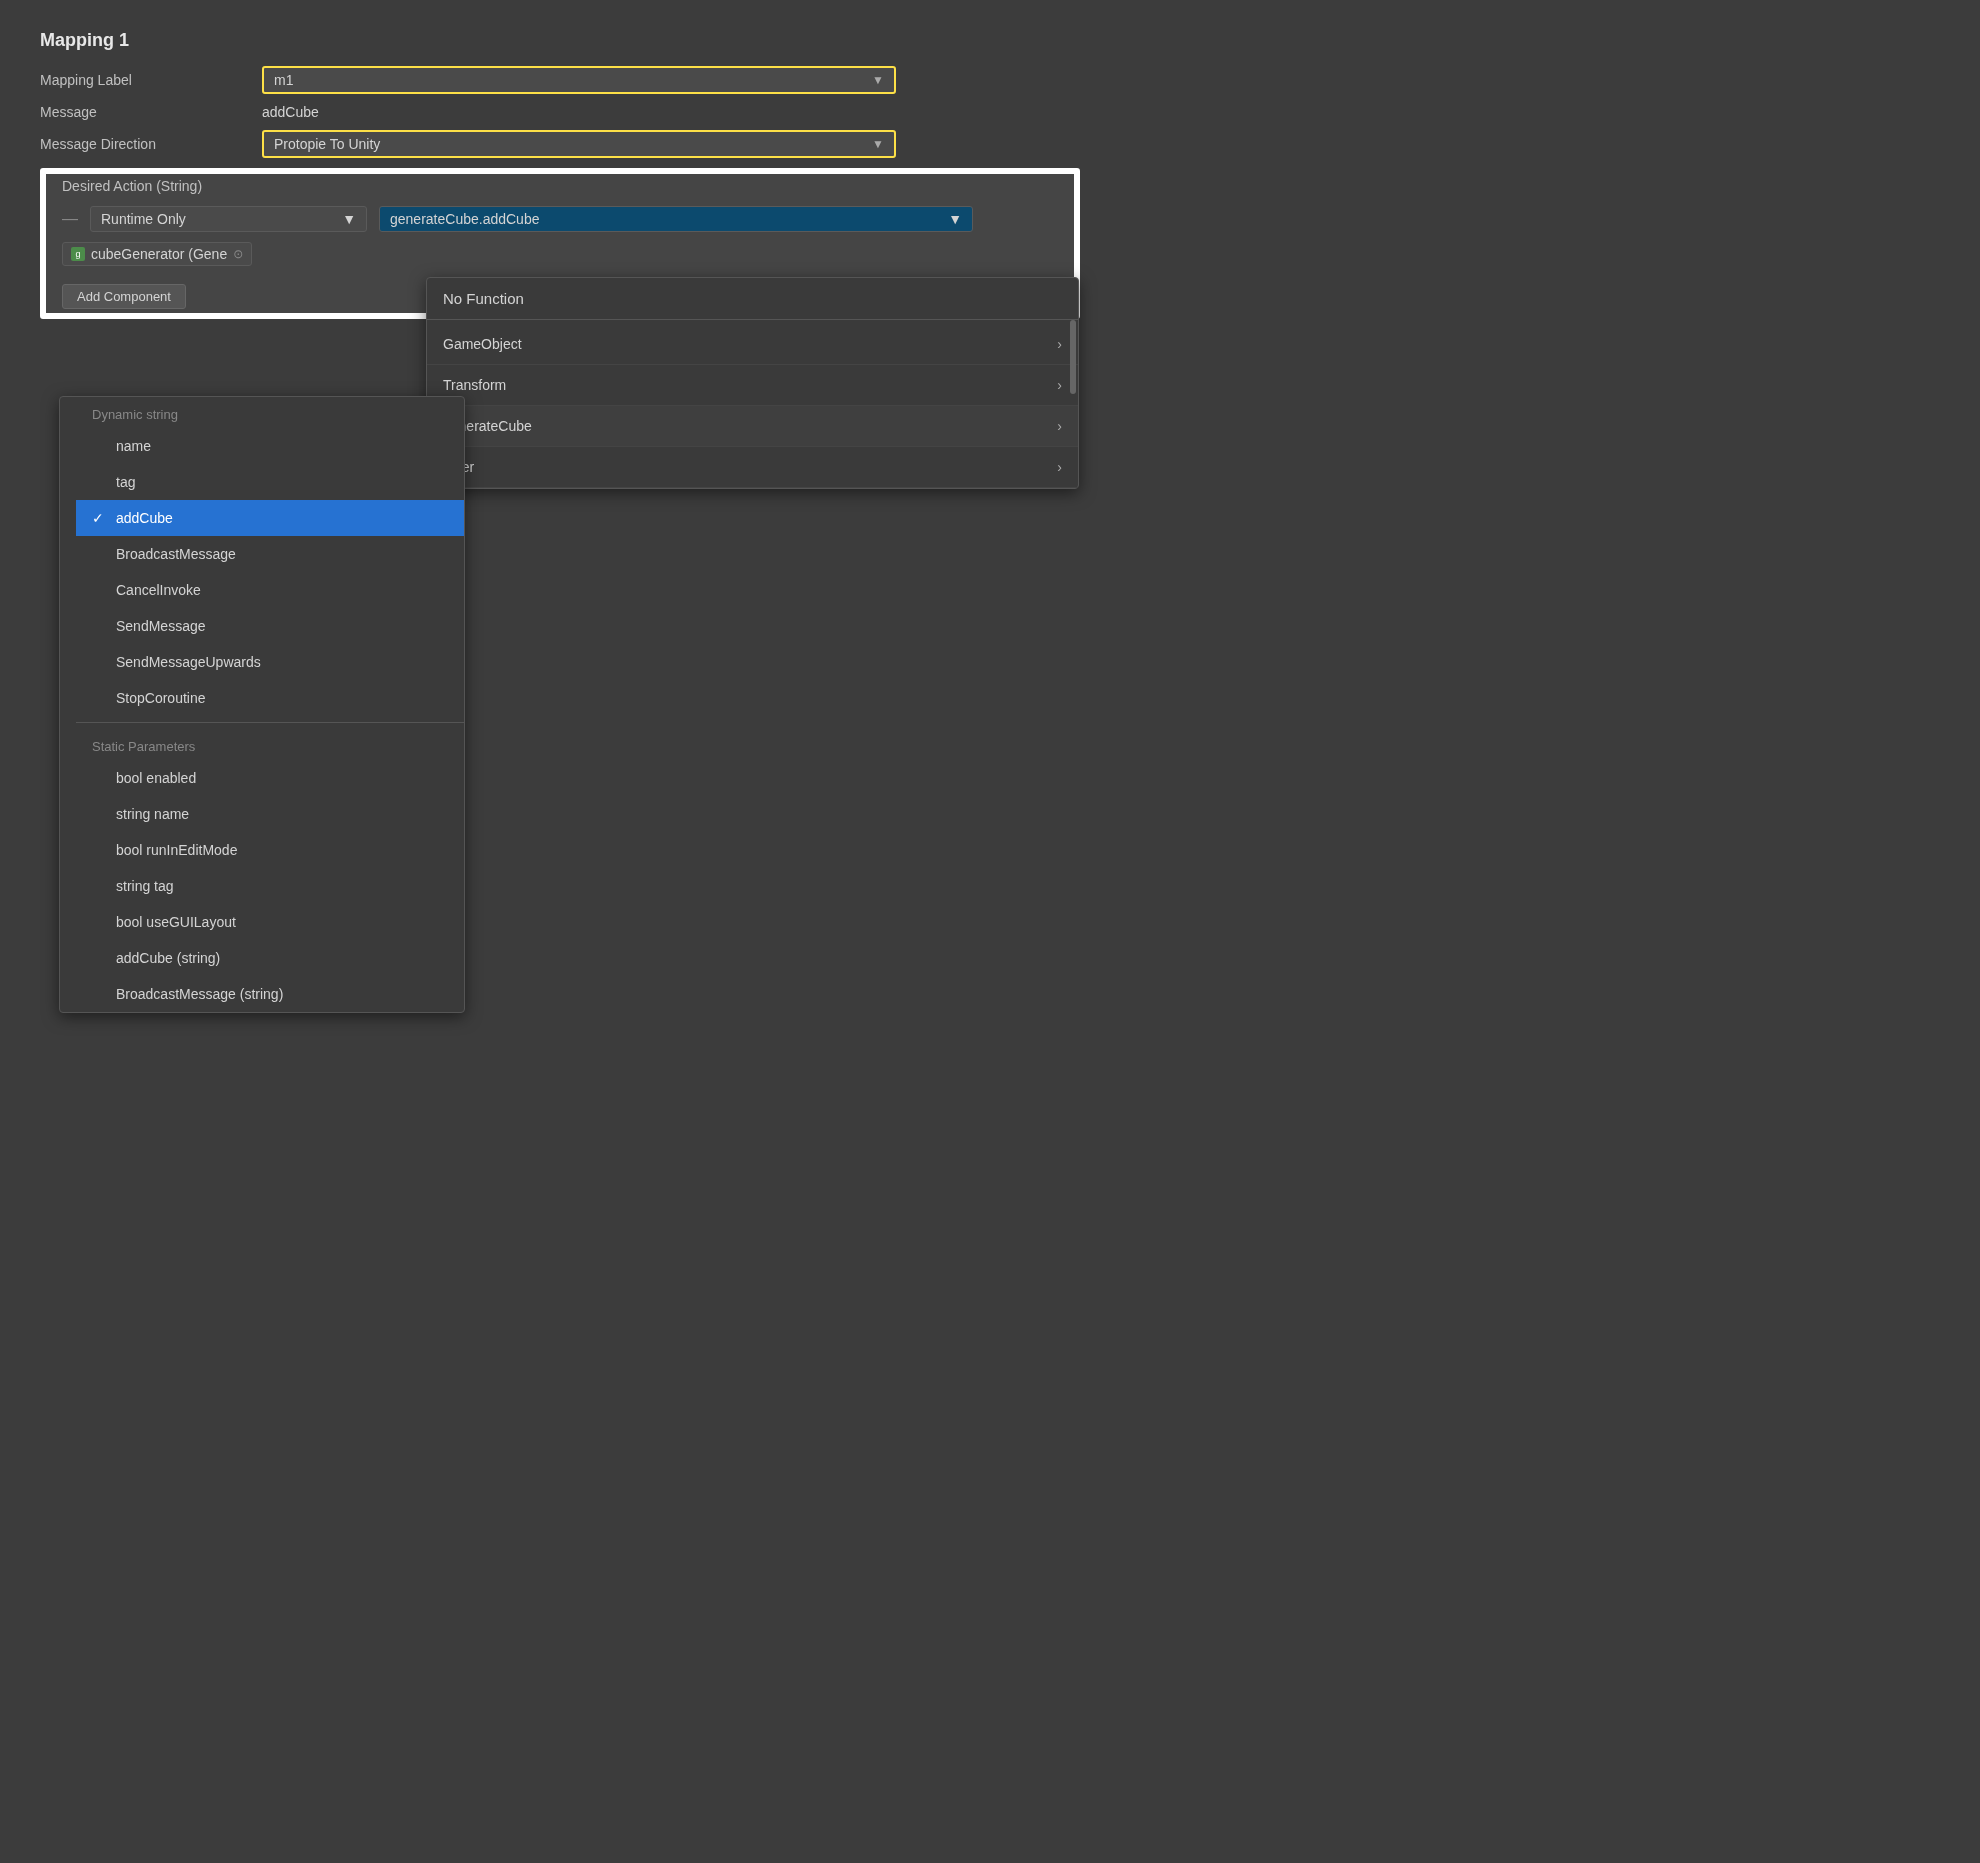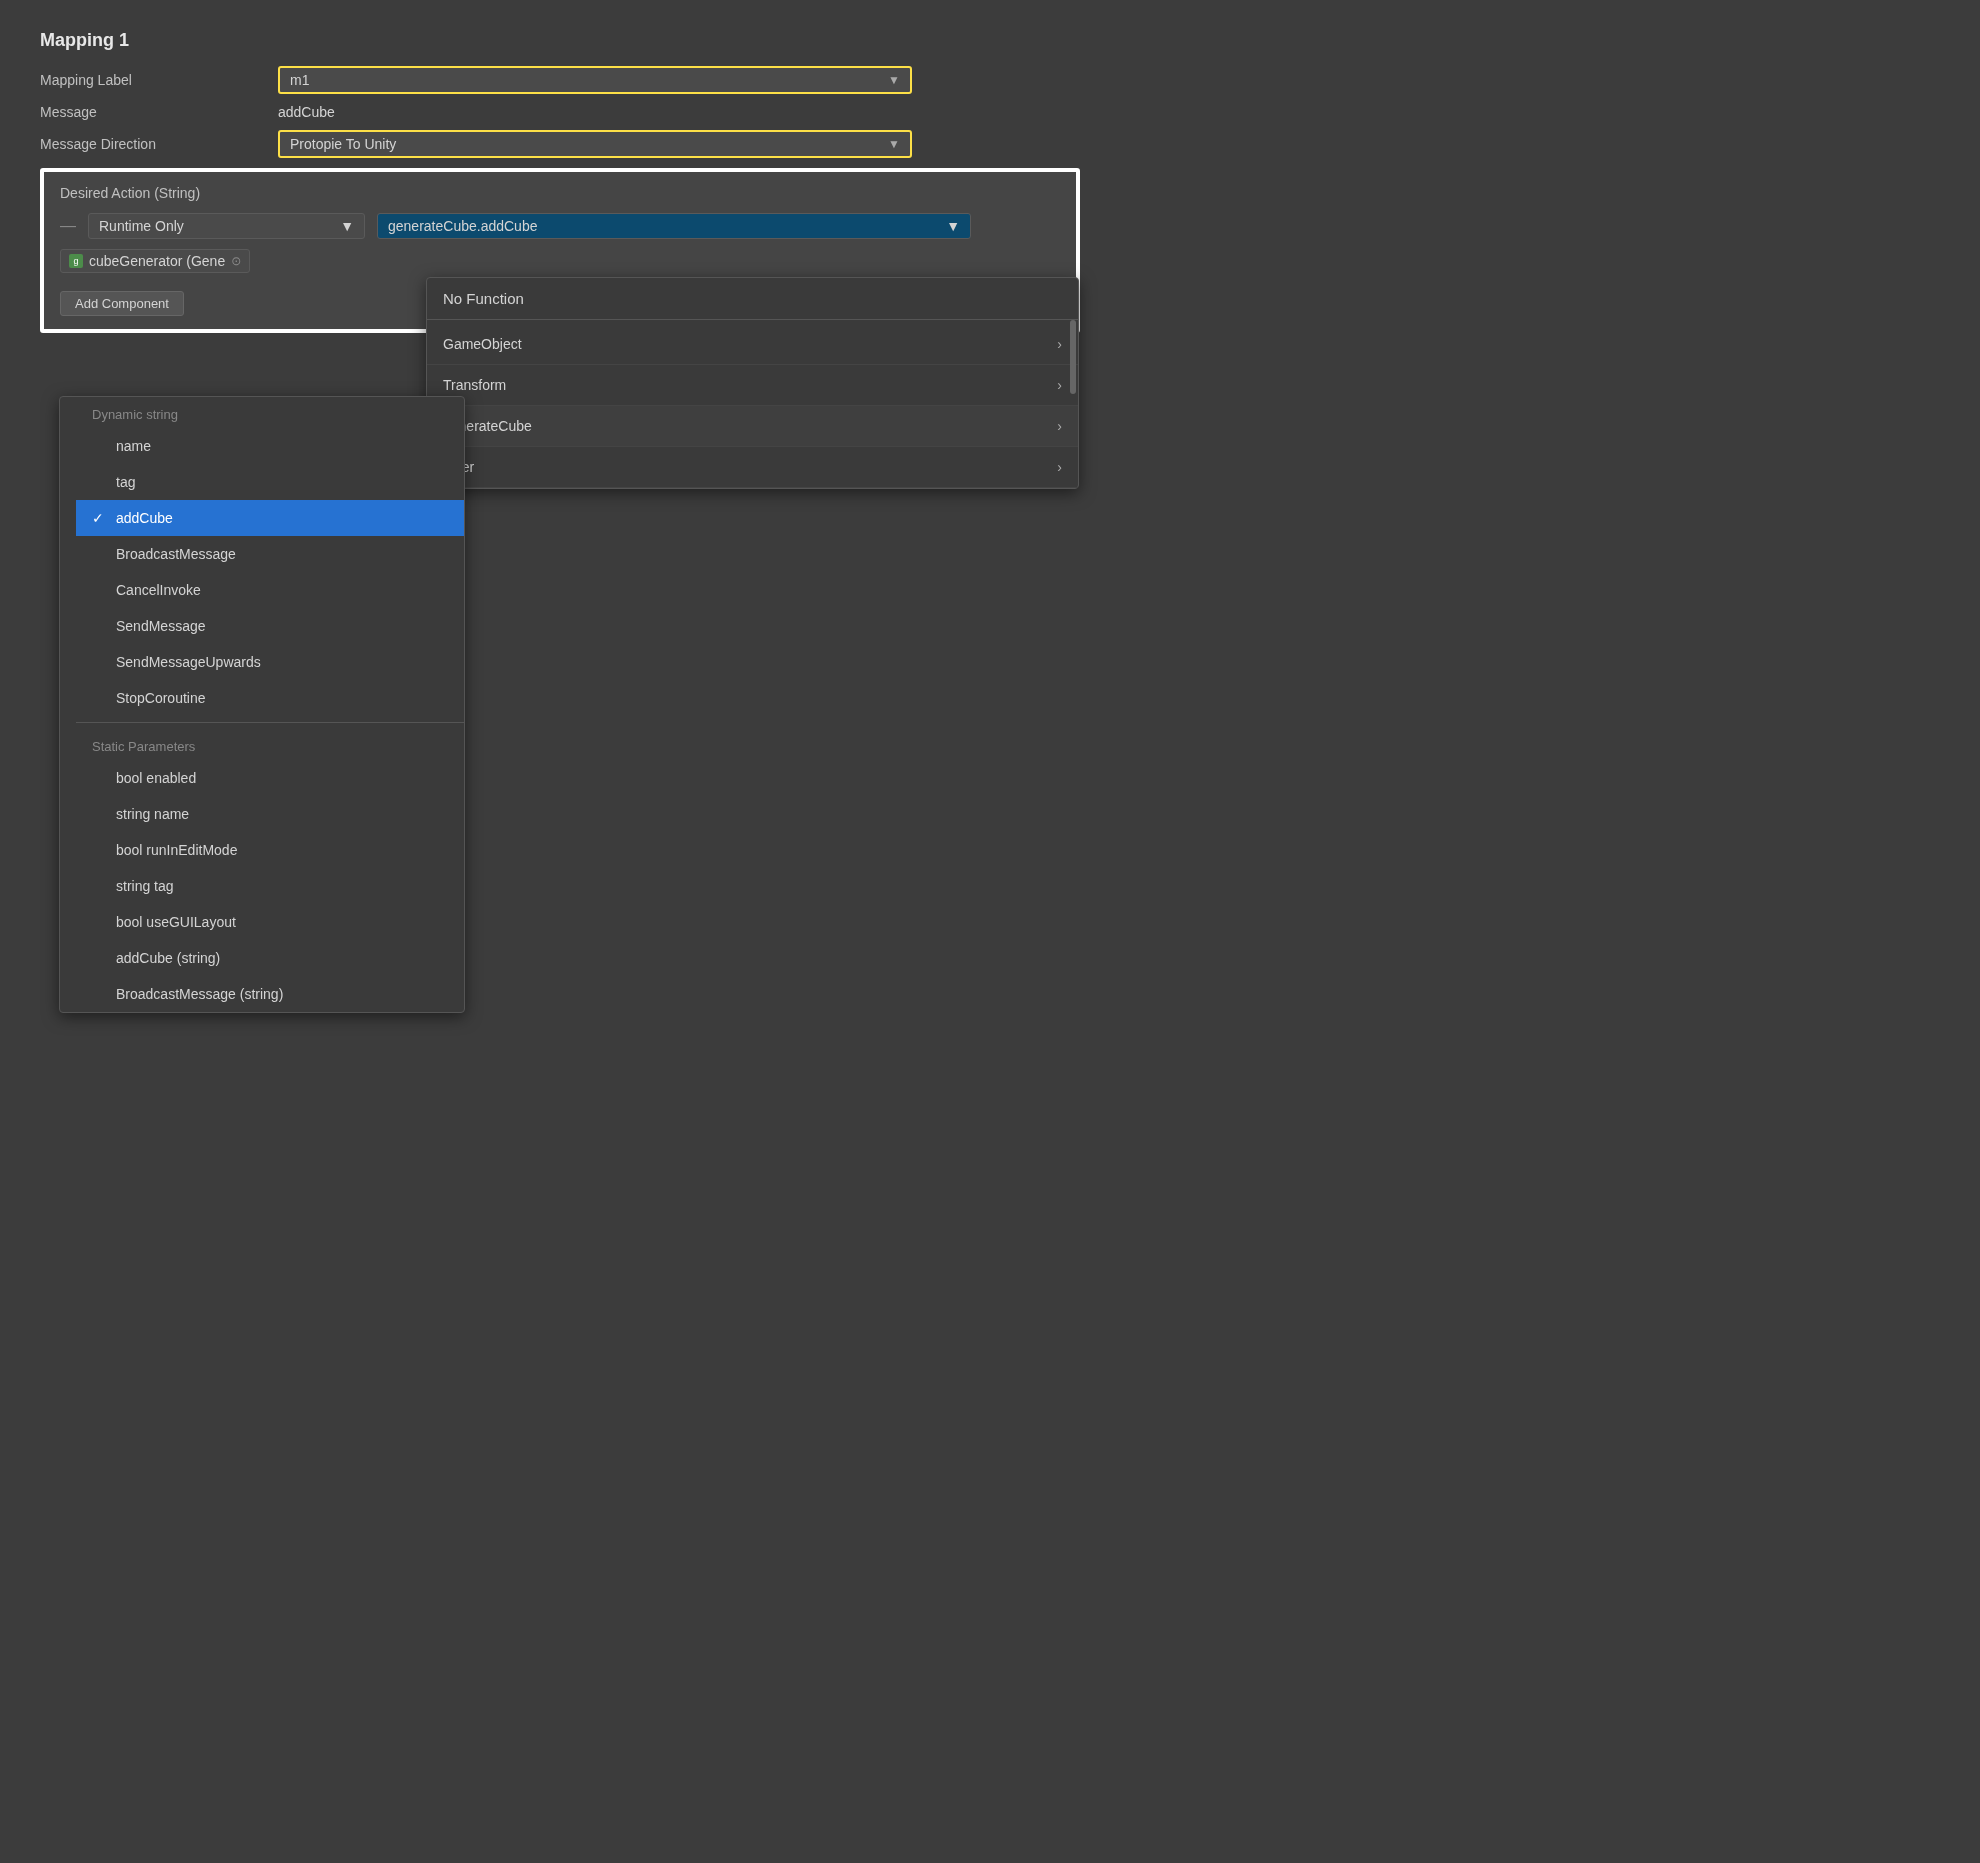--- a/index.html
+++ b/index.html
@@ -22,21 +22,21 @@
       font-size: 18px;
       font-weight: 600;
       color: #e8e8e8;
       margin-bottom: 15px;
     }
 
     .form-row {
       display: flex;
       align-items: center;
       margin-bottom: 10px;
-      gap: 20px;
+      gap: 4px;
     }
 
     .form-label {
       width: 218px;
       color: #c0c0c0;
       font-size: 14px;
       flex-shrink: 0;
     }
 
     .form-value {
@@ -57,23 +57,23 @@
     }
 
     .dropdown-field .arrow {
       color: #aaa;
       font-size: 12px;
       margin-left: 10px;
     }
 
     .desired-action-box {
       background-color: #454545;
-      border: 4px solid #ffffff;
-      border-radius: 3px;
-      padding: 13px 16px;
+      border: 6px solid #ffffff;
+      border-radius: 3px;
+      padding: 4px 16px;
       margin-top: 6px;
       width: 1040px;
     }
 
     .desired-action-title {
       color: #c0c0c0;
       font-size: 14px;
       margin-bottom: 12px;
     }
 

